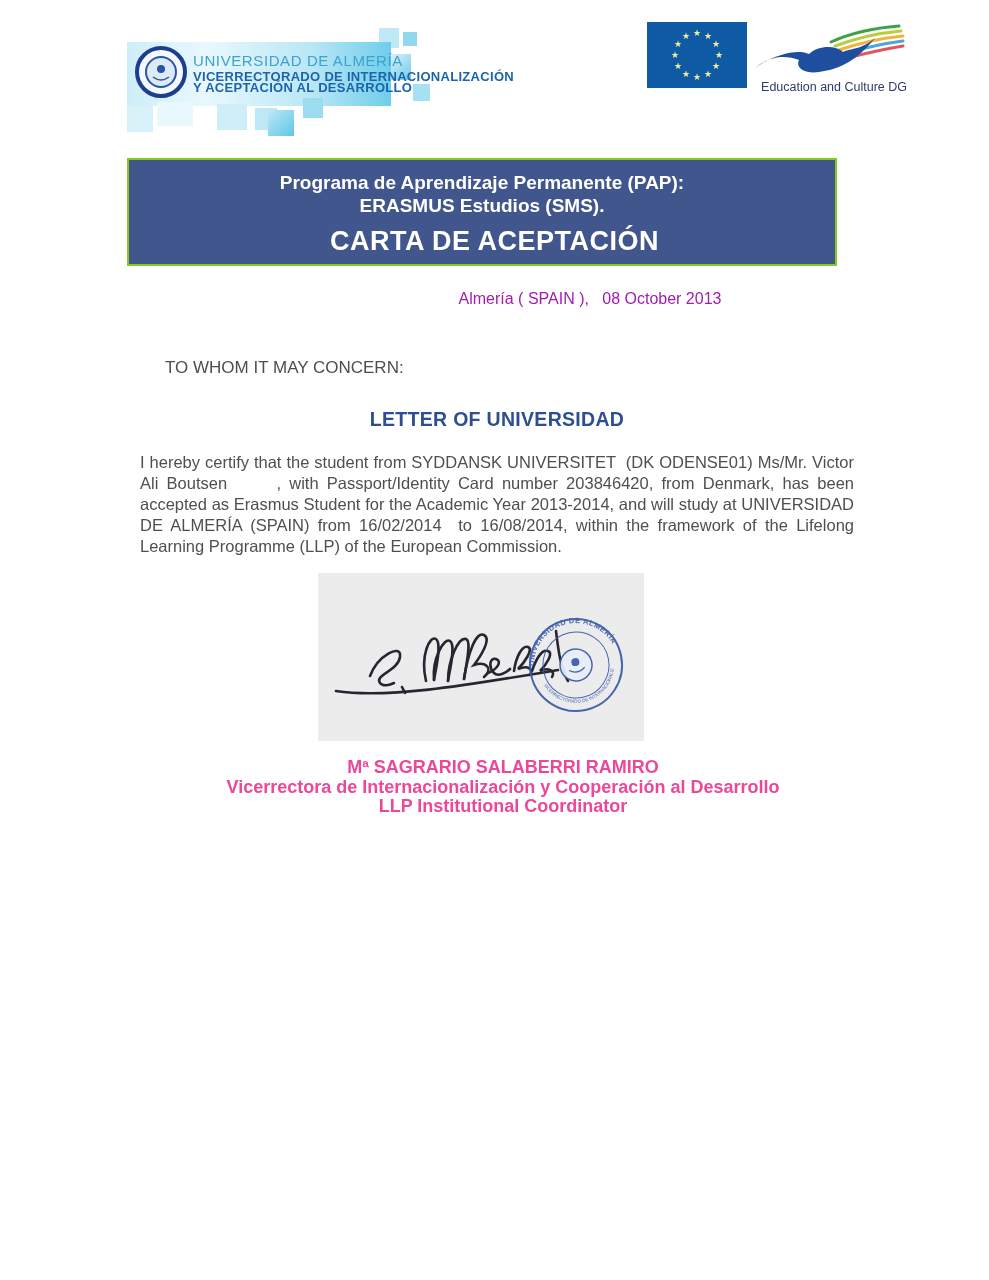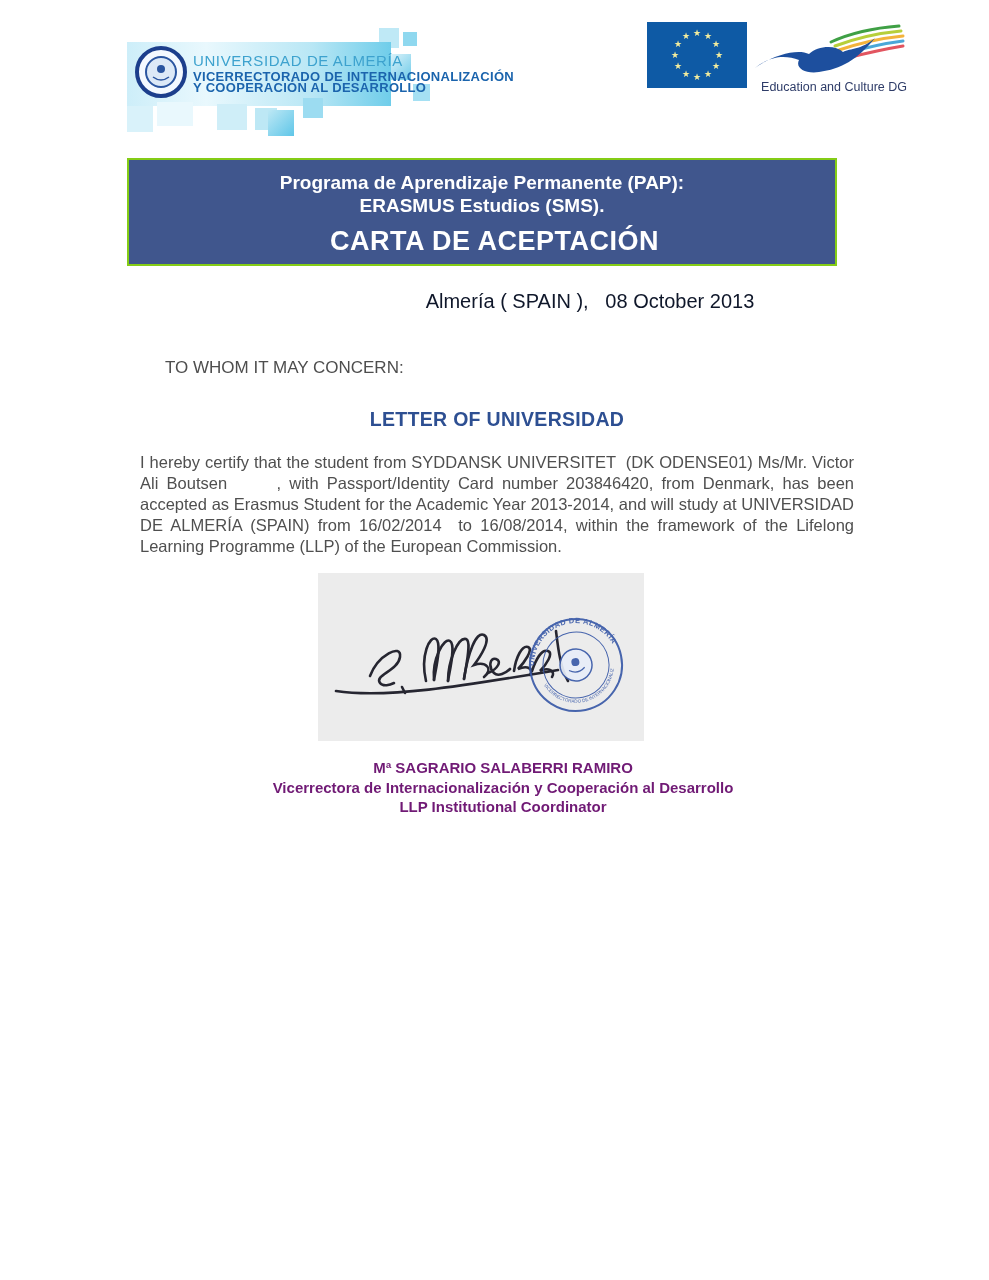--- a/index.html
+++ b/index.html
@@ -28,37 +28,37 @@
 
   
   .title-box{position:absolute;left:127px;top:158px;width:706px;height:104px;
              background:#40568d;border:2px solid #84cc16;color:#ffffff;text-align:center;}
   .tb-line{font-size:19px;font-weight:bold;line-height:23px;}
   .tb-line.first{margin-top:11px;}
   .tb-main{font-size:27px;font-weight:bold;margin-top:9px;letter-spacing:.5px;padding-left:25px;}
 
   
   .dateline{position:absolute;left:380px;top:290px;width:420px;text-align:center;
-            font-size:20px;color:#0f172a;white-space:pre;}
+            font-size:16px;color:#a21caf;white-space:pre;}
   .salutation{position:absolute;left:165px;top:358px;font-size:17px;color:#4e4e4e;}
   .letter-title{position:absolute;left:140px;top:408px;width:714px;text-align:center;
                 font-size:19.5px;font-weight:bold;color:#2d4f92;letter-spacing:.3px;}
   .body-par{position:absolute;left:140px;top:452px;width:714px;margin:0;
             font-size:16.5px;color:#4f4f4f;line-height:21px;
             text-align:justify;white-space:pre-wrap;}
 
   
   .sig-box{position:absolute;left:318px;top:573px;width:326px;height:168px;background:#ececec;}
   .sig-svg{position:absolute;left:0;top:0;}
   .stamp{position:absolute;left:208px;top:42px;width:100px;height:100px;
          transform:rotate(-12deg);opacity:.92;}
 
   
   .signatory{position:absolute;left:145px;top:758px;width:716px;text-align:center;
-             color:#701a75;font-weight:bold;font-size:15px;line-height:19.5px;}
+             color:#ec4899;font-weight:bold;font-size:18px;line-height:19.5px;}
 </style>
 </head>
 <body>
 
 <div class="page">
 
   <div class="ual-logo">
     <div class="sq" style="left:252px;top:0;width:20px;height:20px;background:#bfe9f6;"></div>
     <div class="sq" style="left:276px;top:4px;width:14px;height:14px;background:#8fd8ef;"></div>
     <div class="sq" style="left:258px;top:26px;width:26px;height:26px;background:linear-gradient(135deg,#e8f7fc,#6ecbe9);"></div>
@@ -72,21 +72,21 @@
     <div class="sq" style="left:176px;top:70px;width:20px;height:20px;background:#9cdcf1;"></div>
     <svg class="ual-seal" width="52" height="52">
       <circle cx="26" cy="26" r="24" fill="#f4f9ff" stroke="#1c3e8c" stroke-width="4"></circle>
       <circle cx="26" cy="26" r="15" fill="#dce9f7" stroke="#2a55a0" stroke-width="2"></circle>
       <circle cx="26" cy="23" r="4" fill="#2a55a0"></circle>
       <path d="M18,31 q8,6 16,0" stroke="#2a55a0" stroke-width="1.5" fill="none"></path>
     </svg>
     <div class="ual-title">UNIVERSIDAD DE ALMERÍA</div>
     <div class="ual-sub">
       <div>VICERRECTORADO DE INTERNACIONALIZACIÓN</div>
-      <div>Y COOPERACIÓN AL DESARROLLO</div>
+      <div>Y ACEPTACIÓN AL DESARROLLO</div>
     </div>
   </div>
 
   <div class="eu-block">
     <div class="eu-flag">
       <svg width="100" height="66">
         <g fill="#f3ed9e" font-size="9" text-anchor="middle" font-family="DejaVu Sans, sans-serif">
           <text x="50" y="14">★</text>
             <text x="61" y="17">★</text>
             <text x="69" y="25">★</text>

